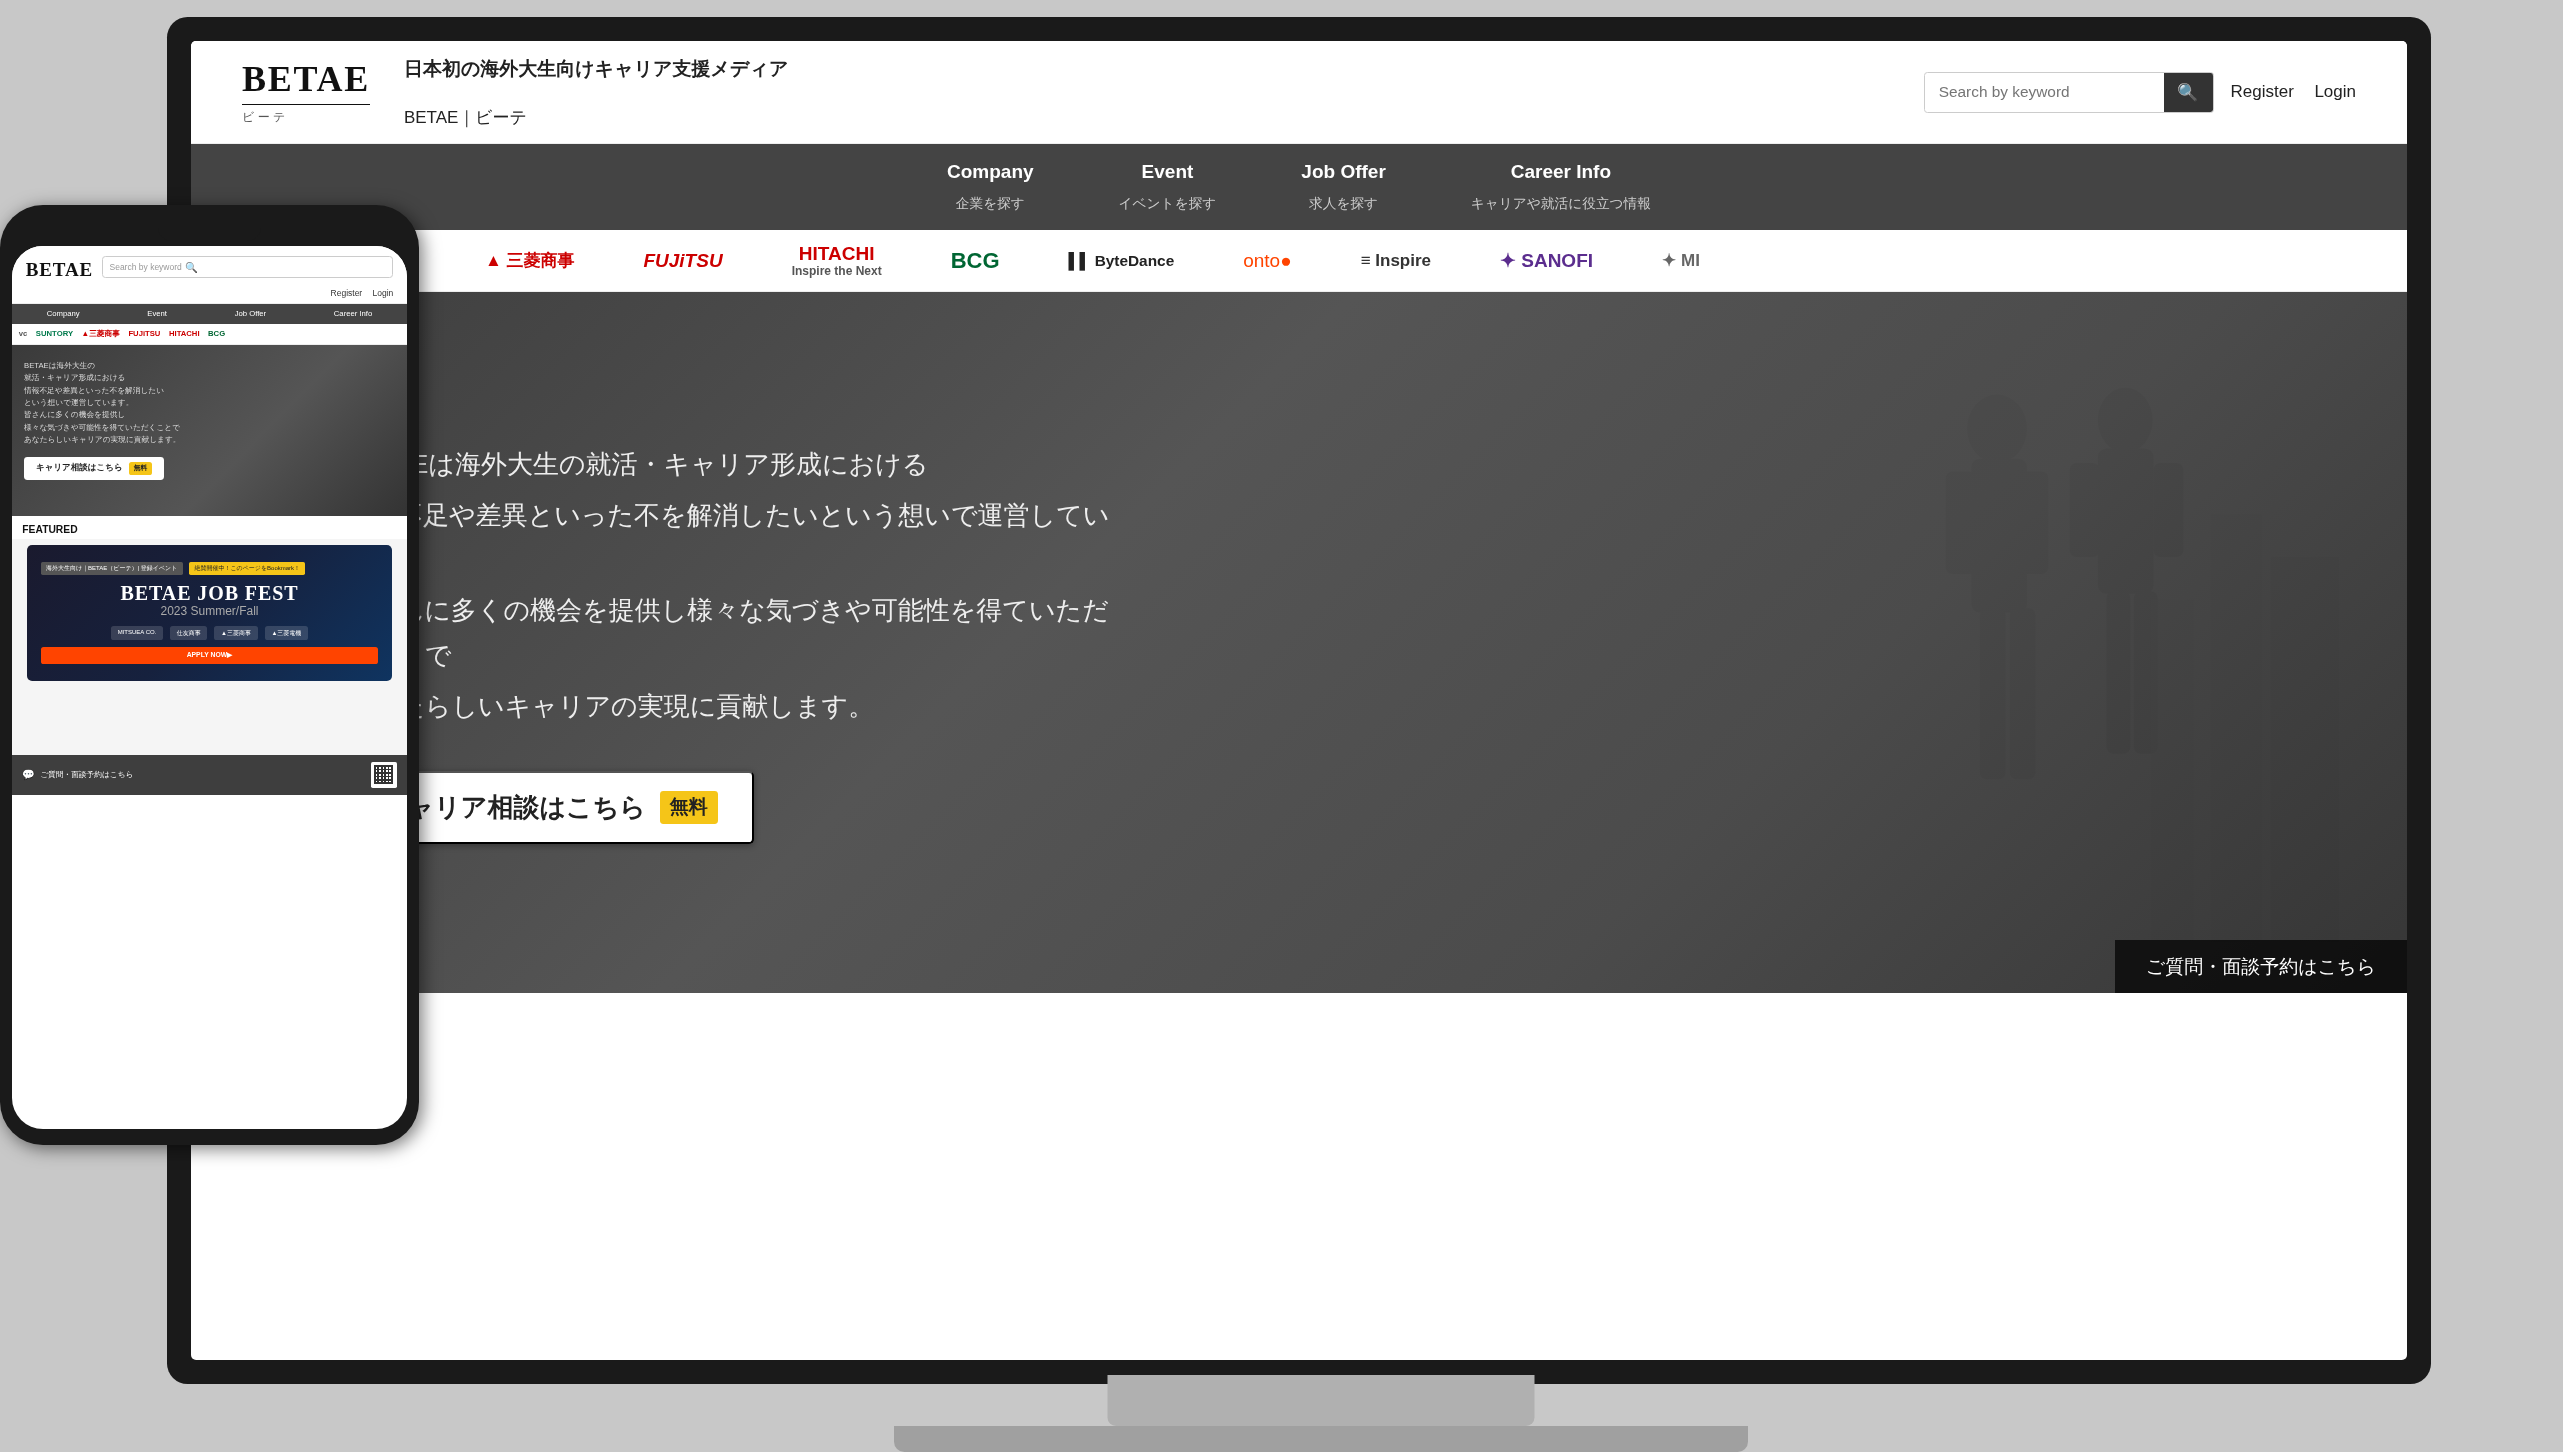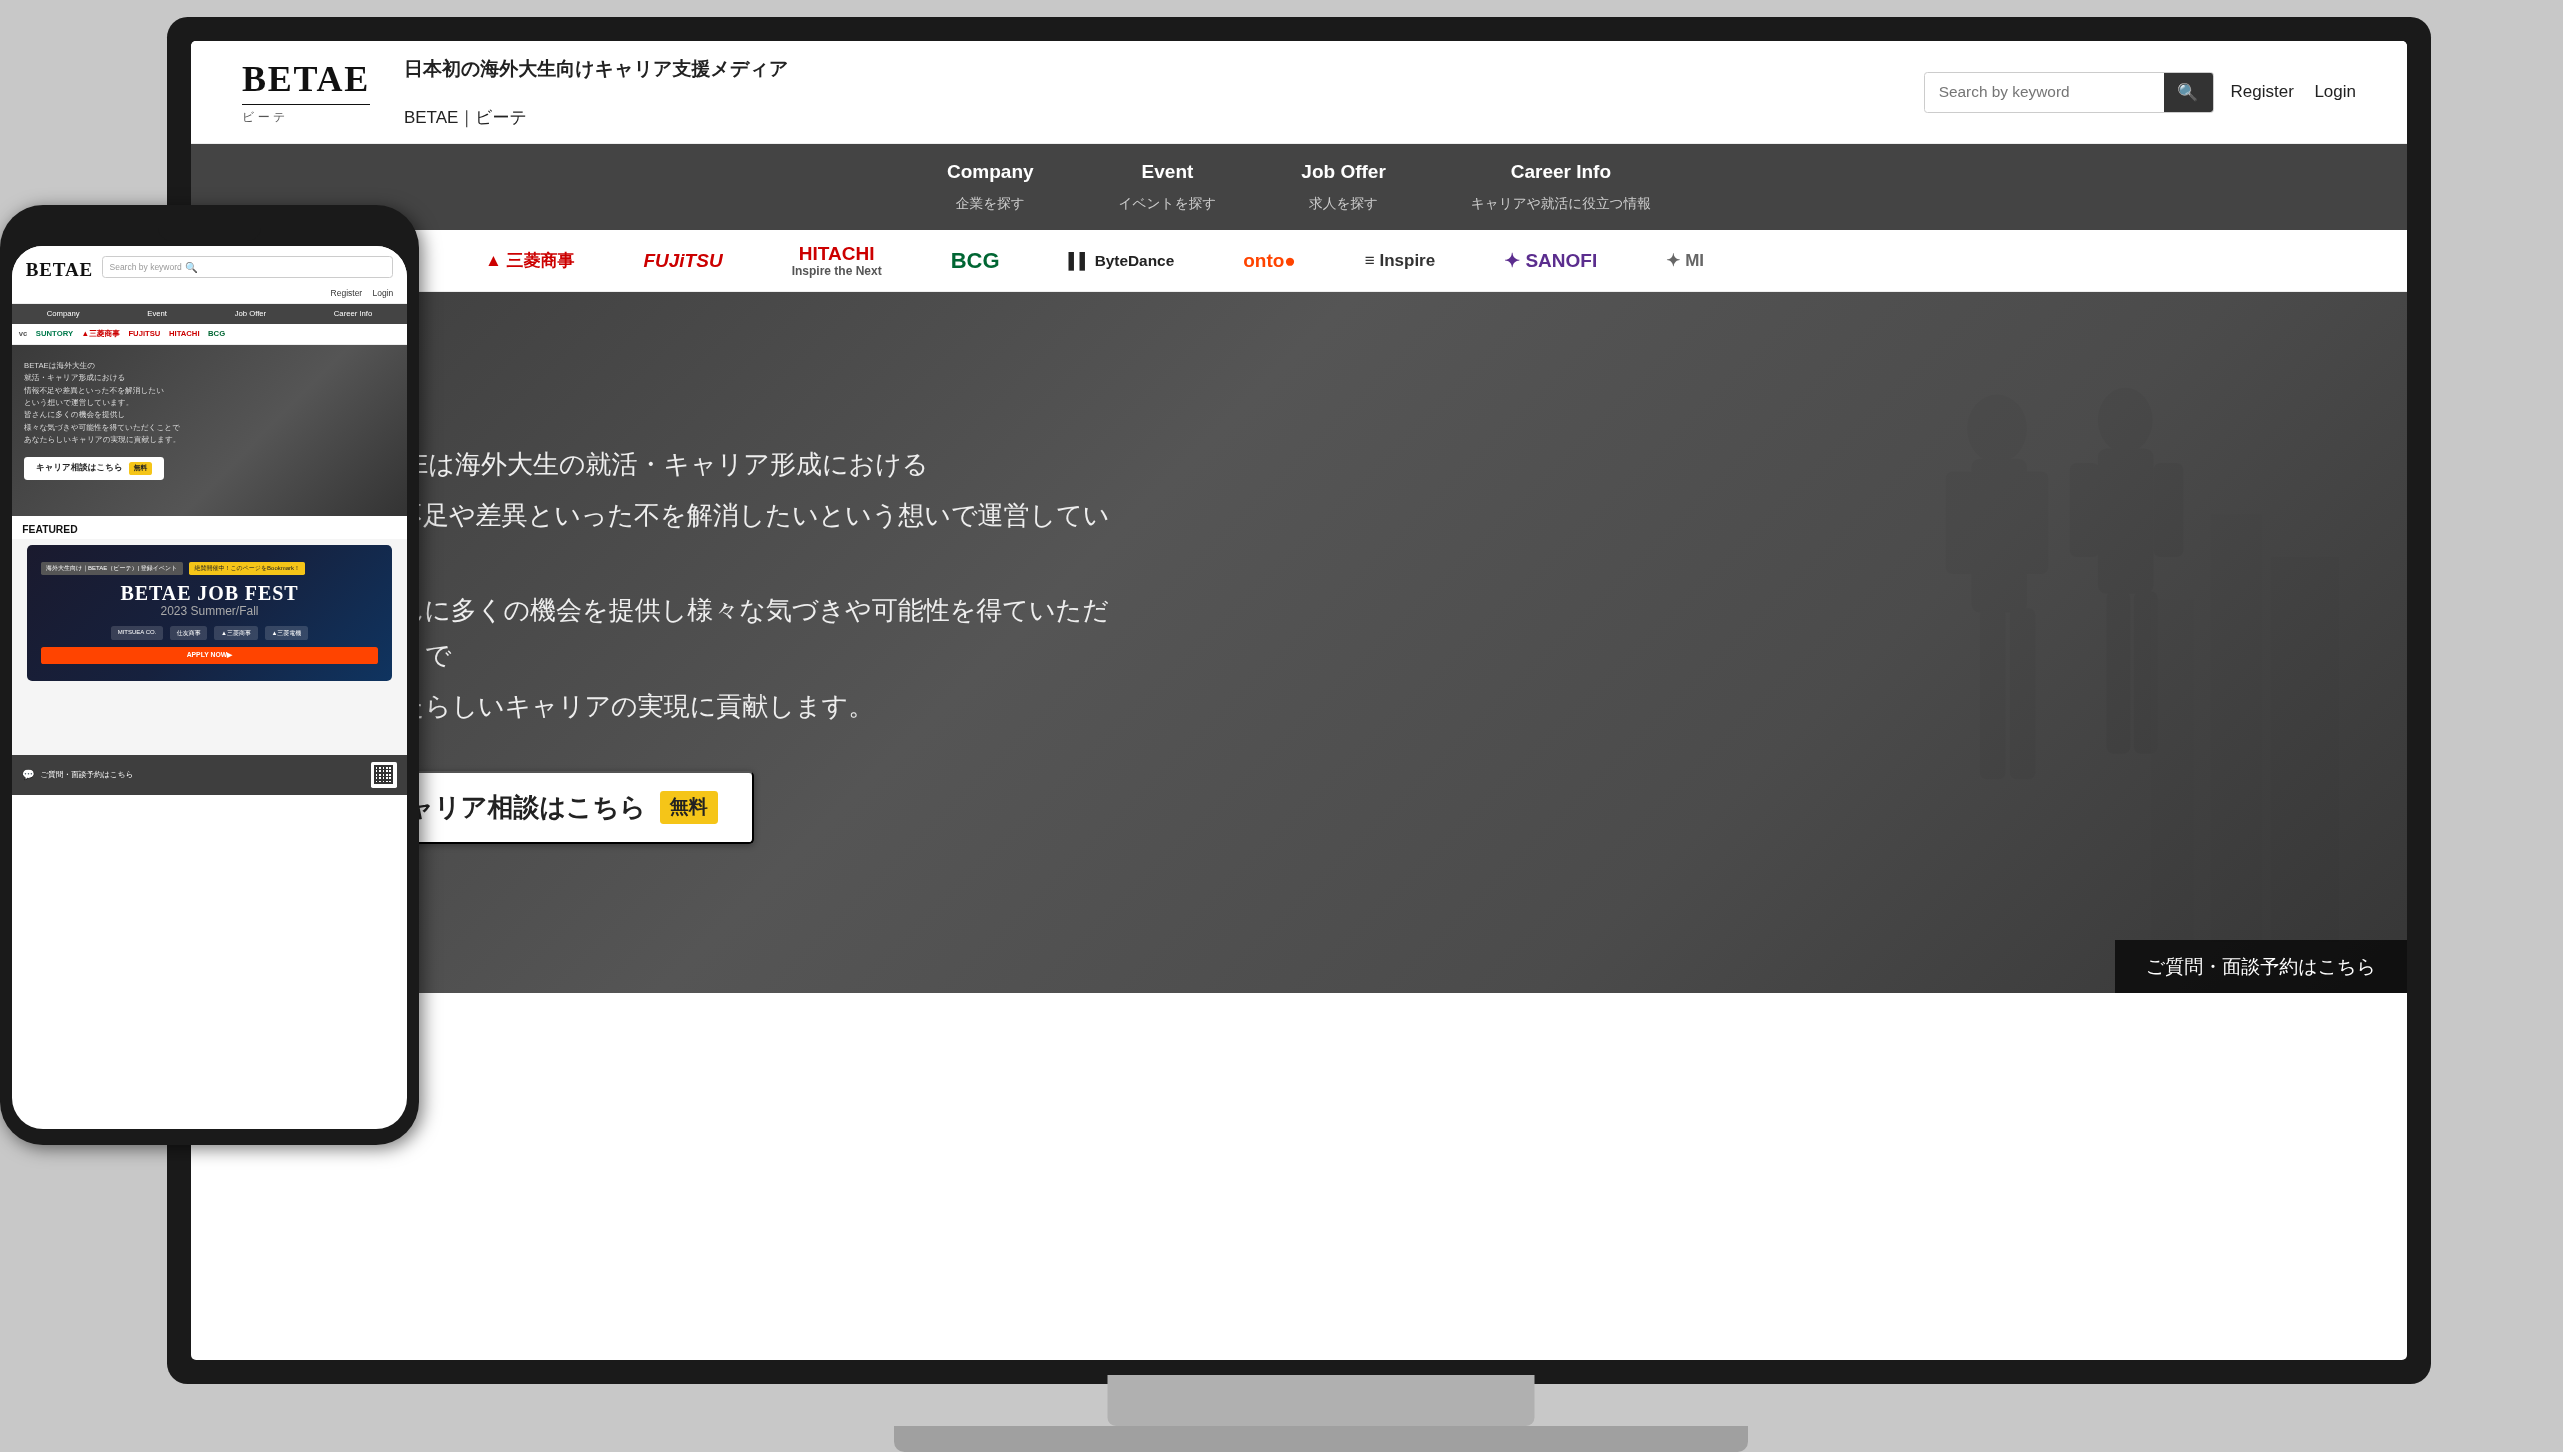--- a/index.html
+++ b/index.html
@@ -217,21 +217,21 @@
       display: flex;
       align-items: center;
     }
 
     .sponsor-suntory { color: #007a4c; font-size: 19px; }
     .sponsor-mitsubishi { color: #cc0000; font-size: 17px; }
     .sponsor-fujitsu { color: #cc0000; font-size: 19px; font-style: italic; font-weight: 900; }
     .sponsor-hitachi { color: #cc0000; font-size: 17px; }
     .sponsor-bcg { color: #006633; font-size: 22px; font-weight: 900; }
     .sponsor-bytedance { color: #222; font-size: 15.4px; }
-    .sponsor-onto { color: #ff4400; font-size: 19px; font-weight: 700; }
+    .sponsor-onto { color: #ff4400; font-size: 19px; font-weight: 400; }
     .sponsor-softbank { color: #333; font-size: 17px; }
     .sponsor-sanofi { color: #5b2d8e; font-size: 19px; }
 
     
     .hero {
       position: relative;
       background: linear-gradient(to right, rgba(50,50,50,0.85), rgba(30,30,30,0.7));
       height: 701px;
       display: flex;
       flex-direction: column;

